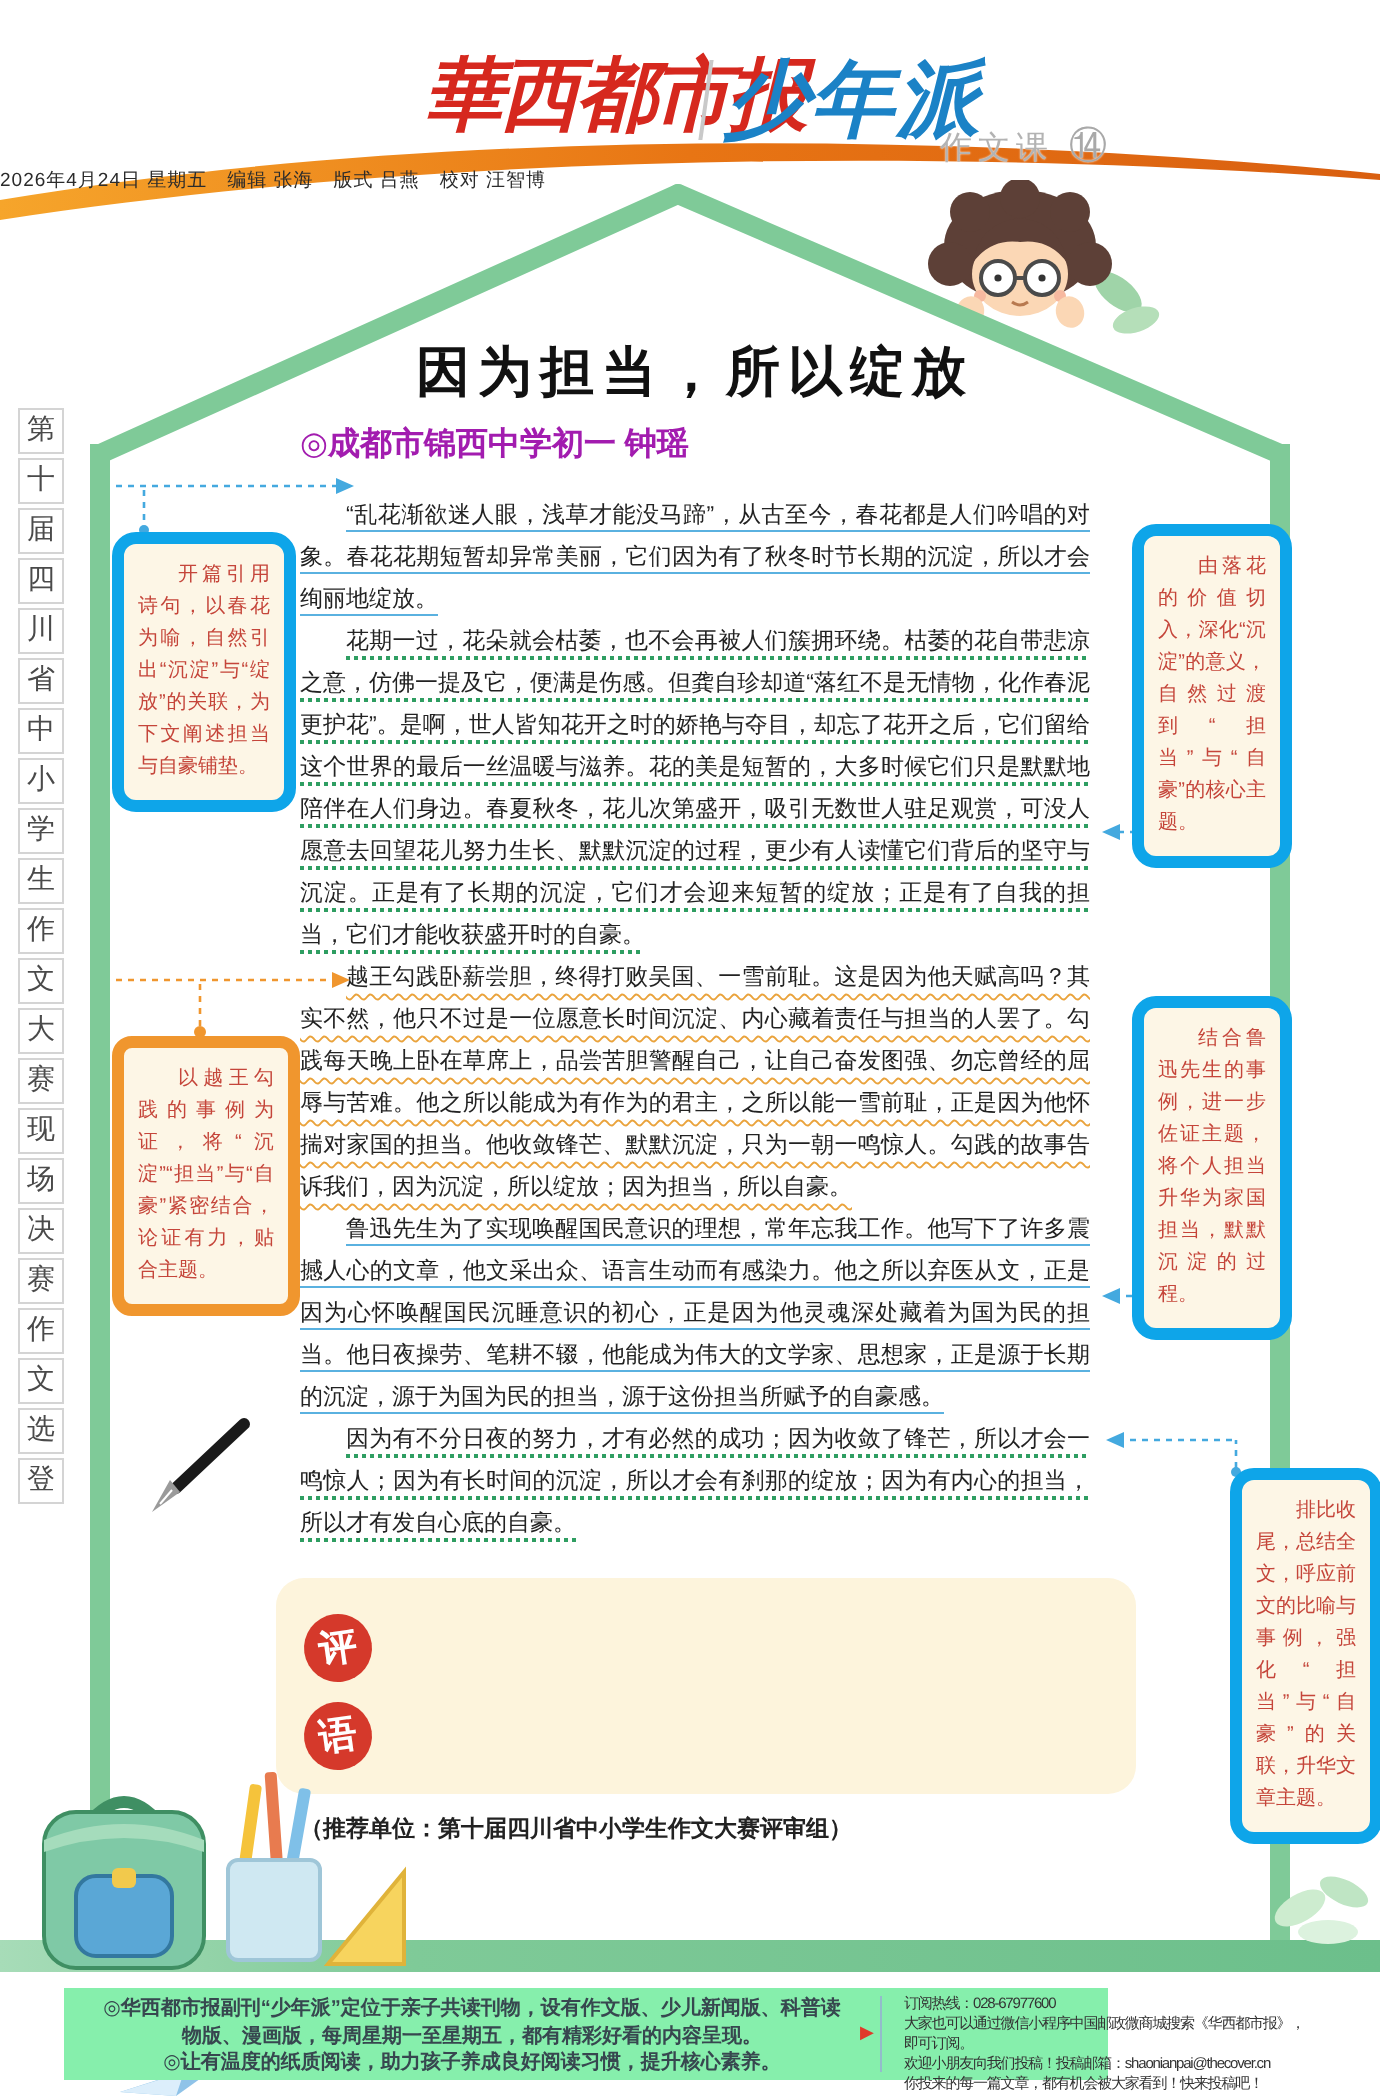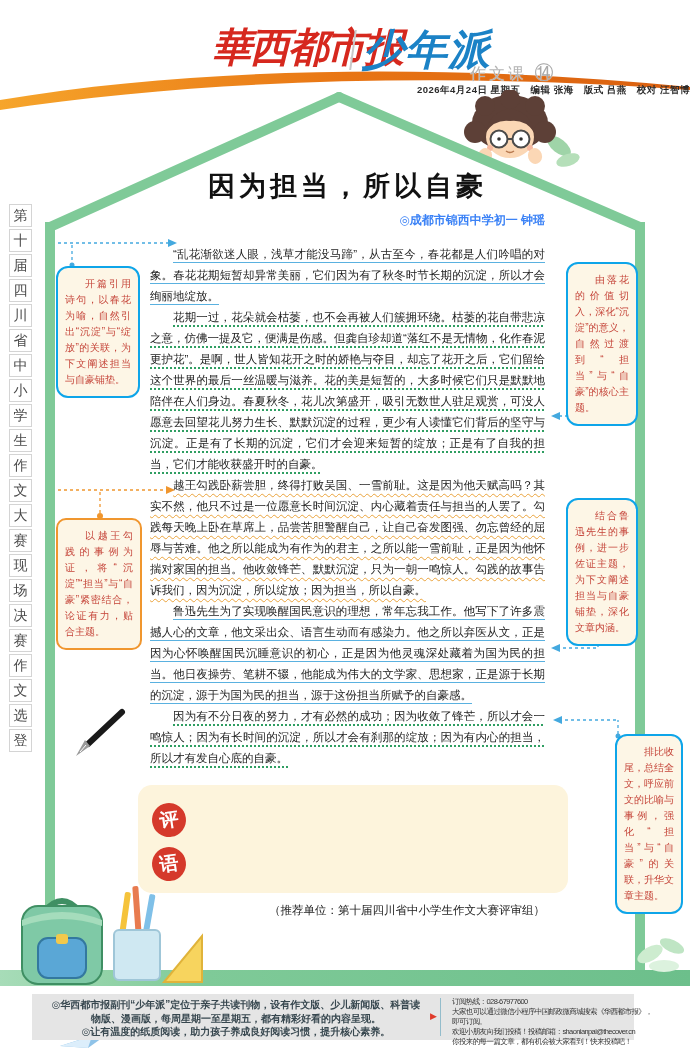--- a/index.html
+++ b/index.html
@@ -9,72 +9,72 @@
   
   .brand{position:absolute;left:212px;top:20px;font-family:"Liberation Serif","DejaVu Serif",serif;
          font-weight:900;font-style:italic;font-size:40px;color:#d6281e;letter-spacing:-2px;white-space:nowrap;text-align:center;}
   .brand-sep{position:absolute;left:352px;top:30px;width:2px;height:40px;background:#c9c9c9;transform:skewX(-8deg);}
   .edition{position:absolute;left:362px;top:22px;font-weight:900;font-style:italic;font-size:42px;
            color:#1b82c6;letter-spacing:1px;white-space:nowrap;}
   .column-tag{position:absolute;left:470px;top:60px;font-weight:400;font-size:16px;color:#b3b3b3;
               letter-spacing:3px;white-space:nowrap;text-shadow:0 0 1px #fff;}
   .column-tag .issue{font-size:19px;letter-spacing:0;color:#a9a9a9;}
   .swoosh{position:absolute;left:0;top:0;}
-  .dateline{position:absolute;left:0;top:84px;width:690px;text-align:right;
-            font-size:9.5px;font-weight:bold;color:#2b2b2b;letter-spacing:.5px;}
+  .dateline{position:absolute;left:0;top:84px;width:690px;text-align:left;
+            font-size:9.5px;font-weight:normal;color:#2b2b2b;letter-spacing:.5px;}
   .mascot{position:absolute;left:455px;top:90px;}
 
   
   .frame{position:absolute;left:0;top:0;z-index:1;pointer-events:none;}
   .connectors{position:absolute;left:0;top:0;z-index:6;pointer-events:none;}
 
   
   .side-banner{position:absolute;left:9px;top:204px;width:26px;display:flex;flex-direction:column;gap:2px;z-index:4;}
   .vchar{display:block;width:21px;height:21px;line-height:21px;text-align:center;background:#fff;
          border:1px solid #d4d4d4;color:#4a4a4a;font-size:14px;font-family:"Liberation Serif","DejaVu Serif",serif;}
   .pen{position:absolute;left:70px;top:700px;z-index:6;}
 
   
   .column{position:absolute;left:150px;top:168px;width:395px;z-index:5;}
   .column h1{margin:0;text-align:center;font-size:27px;font-weight:900;letter-spacing:4px;color:#111;}
-  .byline{margin-top:8px;text-align:right;font-size:12px;font-weight:bold;color:#3b82f6;}
+  .byline{margin-top:8px;text-align:left;font-size:16px;font-weight:bold;color:#a21caf;}
   .body{margin-top:15px;}
   .body p{margin:0;font-size:11.5px;line-height:21px;text-indent:2em;text-align:justify;color:#222;
           text-underline-offset:4px;}
   .u-blue{text-decoration:underline;text-decoration-color:#5ab1e0;text-decoration-thickness:1.4px;}
   .u-green{text-decoration:underline dotted;text-decoration-color:#2f9e62;text-decoration-thickness:2px;}
   .u-orange{text-decoration:underline wavy;text-decoration-color:#eaa33c;text-decoration-thickness:1px;}
 
   
   .review{margin:16px 0 0 -12px;width:402px;background:#fdf4dc;border-radius:14px;
           padding:12px 14px;display:flex;gap:10px;}
   .seals{width:38px;flex:0 0 38px;display:flex;flex-direction:column;gap:10px;padding-top:6px;}
   .seal{width:34px;height:34px;border-radius:50%;background:#d5392b;color:#fff;font-weight:bold;
         font-size:19px;display:flex;align-items:center;justify-content:center;transform:rotate(-8deg);
         font-family:"Liberation Serif","DejaVu Serif",serif;}
   .review-text{flex:1;font-size:11px;line-height:19.5px;color:#c94634;text-indent:2em;text-align:justify;}
-  .recommendation{margin-top:10px;text-align:right;font-size:11.5px;font-weight:normal;color:#222;}
-
-  
-  .bubble{position:absolute;z-index:7;background:#fdf6e6;border:2px solid #0ea5e9;border-radius:12px;
+  .recommendation{margin-top:10px;text-align:left;font-size:11.5px;font-weight:bold;color:#222;}
+
+  
+  .bubble{position:absolute;z-index:7;background:#fdf6e6;border:6px solid #0ea5e9;border-radius:12px;
           padding:8px 7px;font-size:10px;line-height:16px;color:#c5453a;text-align:justify;text-indent:2em;}
   .bubble-orange{border-color:#f0962e;border-radius:10px;}
   .b-left1{left:56px;top:266px;width:66px;}
   .b-right1{left:566px;top:262px;width:54px;}
   .b-left2{left:56px;top:518px;width:68px;}
   .b-right2{left:566px;top:498px;width:54px;}
   .b-right3{left:582px;top:734px;width:50px;margin-left:33px;}
 
   
   .deco{position:absolute;z-index:8;pointer-events:none;}
 
   
   .floor{position:absolute;left:0;top:970px;width:690px;height:16px;z-index:2;
          background:linear-gradient(90deg,#a7dcb8,#7fca98 30%,#6cbf8b);}
-  .footer{position:absolute;left:32px;top:994px;width:602px;height:46px;background:#e5e5e5;z-index:9;text-decoration:underline;}
+  .footer{position:absolute;left:32px;top:994px;width:522px;height:46px;background:#86efac;z-index:9;text-decoration:underline;}
   .f-left{position:absolute;left:18px;top:4px;width:372px;text-align:center;font-size:10px;
           font-weight:bold;color:#37474f;line-height:13.5px;}
   .f-divider{position:absolute;left:408px;top:4px;bottom:4px;width:1px;background:#93bccb;}
   .f-arrow{position:absolute;left:398px;top:17px;color:#e03a2a;font-size:9px;}
   .f-right{position:absolute;left:420px;top:3px;width:202px;font-size:7.5px;letter-spacing:-0.6px;
            line-height:10px;color:#333;}
 </style>
 </head>
 <body>
 
@@ -155,42 +155,42 @@
       <span class="vchar">选</span>
       <span class="vchar">登</span>
     </div>
   <svg class="pen" width="64" height="60" viewBox="0 0 64 60">
     <line x1="18" y1="44" x2="52" y2="12" stroke="#1a1a1a" stroke-width="6" stroke-linecap="round"></line>
     <polygon points="6,56 20,46 15,40" fill="#9a9a9a"></polygon>
     <line x1="10" y1="52" x2="16" y2="45" stroke="#fff" stroke-width="1"></line>
   </svg>
 
   <div class="column">
-    <h1>因为担当，所以自豪</h1>
+    <h1>因为担当，所以绽放</h1>
     <div class="byline">◎成都市锦西中学初一 钟瑶</div>
     <div class="body">
       <p class="u-blue">“乱花渐欲迷人眼，浅草才能没马蹄”，从古至今，春花都是人们吟唱的对象。春花花期短暂却异常美丽，它们因为有了秋冬时节长期的沉淀，所以才会绚丽地绽放。</p>
       <p class="u-green">花期一过，花朵就会枯萎，也不会再被人们簇拥环绕。枯萎的花自带悲凉之意，仿佛一提及它，便满是伤感。但龚自珍却道“落红不是无情物，化作春泥更护花”。是啊，世人皆知花开之时的娇艳与夺目，却忘了花开之后，它们留给这个世界的最后一丝温暖与滋养。花的美是短暂的，大多时候它们只是默默地陪伴在人们身边。春夏秋冬，花儿次第盛开，吸引无数世人驻足观赏，可没人愿意去回望花儿努力生长、默默沉淀的过程，更少有人读懂它们背后的坚守与沉淀。正是有了长期的沉淀，它们才会迎来短暂的绽放；正是有了自我的担当，它们才能收获盛开时的自豪。</p>
       <p class="u-orange">越王勾践卧薪尝胆，终得打败吴国、一雪前耻。这是因为他天赋高吗？其实不然，他只不过是一位愿意长时间沉淀、内心藏着责任与担当的人罢了。勾践每天晚上卧在草席上，品尝苦胆警醒自己，让自己奋发图强、勿忘曾经的屈辱与苦难。他之所以能成为有作为的君主，之所以能一雪前耻，正是因为他怀揣对家国的担当。他收敛锋芒、默默沉淀，只为一朝一鸣惊人。勾践的故事告诉我们，因为沉淀，所以绽放；因为担当，所以自豪。</p>
       <p class="u-blue">鲁迅先生为了实现唤醒国民意识的理想，常年忘我工作。他写下了许多震撼人心的文章，他文采出众、语言生动而有感染力。他之所以弃医从文，正是因为心怀唤醒国民沉睡意识的初心，正是因为他灵魂深处藏着为国为民的担当。他日夜操劳、笔耕不辍，他能成为伟大的文学家、思想家，正是源于长期的沉淀，源于为国为民的担当，源于这份担当所赋予的自豪感。</p>
       <p class="u-green">因为有不分日夜的努力，才有必然的成功；因为收敛了锋芒，所以才会一鸣惊人；因为有长时间的沉淀，所以才会有刹那的绽放；因为有内心的担当，所以才有发自心底的自豪。</p>
     </div>
     <div class="review">
       <div class="seals">
         <div class="seal">评</div>
         <div class="seal">语</div>
       </div>
     </div>
     <div class="recommendation">（推荐单位：第十届四川省中小学生作文大赛评审组）</div>
   </div>
 
   <div class="bubble b-left1">开篇引用诗句，以春花为喻，自然引出“沉淀”与“绽放”的关联，为下文阐述担当与自豪铺垫。</div>
   <div class="bubble b-right1">由落花的价值切入，深化“沉淀”的意义，自然过渡到“担当”与“自豪”的核心主题。</div>
   <div class="bubble bubble-orange b-left2">以越王勾践的事例为证，将“沉淀”“担当”与“自豪”紧密结合，论证有力，贴合主题。</div>
-  <div class="bubble b-right2">结合鲁迅先生的事例，进一步佐证主题，为下文阐述担当与自豪铺垫，深化文章内涵。</div>
+  <div class="bubble b-right2">结合鲁迅先生的事例，进一步佐证主题，将个人担当升华为家国担当，默默沉淀的过程。</div>
   <div class="bubble b-right3">排比收尾，总结全文，呼应前文的比喻与事例，强化“担当”与“自豪”的关联，升华文章主题。</div>
 
   <svg class="connectors" width="690" height="1050">
     <g stroke="#44a9df" stroke-width="1.3" stroke-dasharray="3,3" fill="none">
       <path d="M58,243 H168"></path>
         <path d="M72,245 V263"></path>
       <path d="M612,397 V416"></path>
         <path d="M610,416 H558"></path>
       <path d="M598,632 V648"></path>
         <path d="M596,648 H558"></path>

